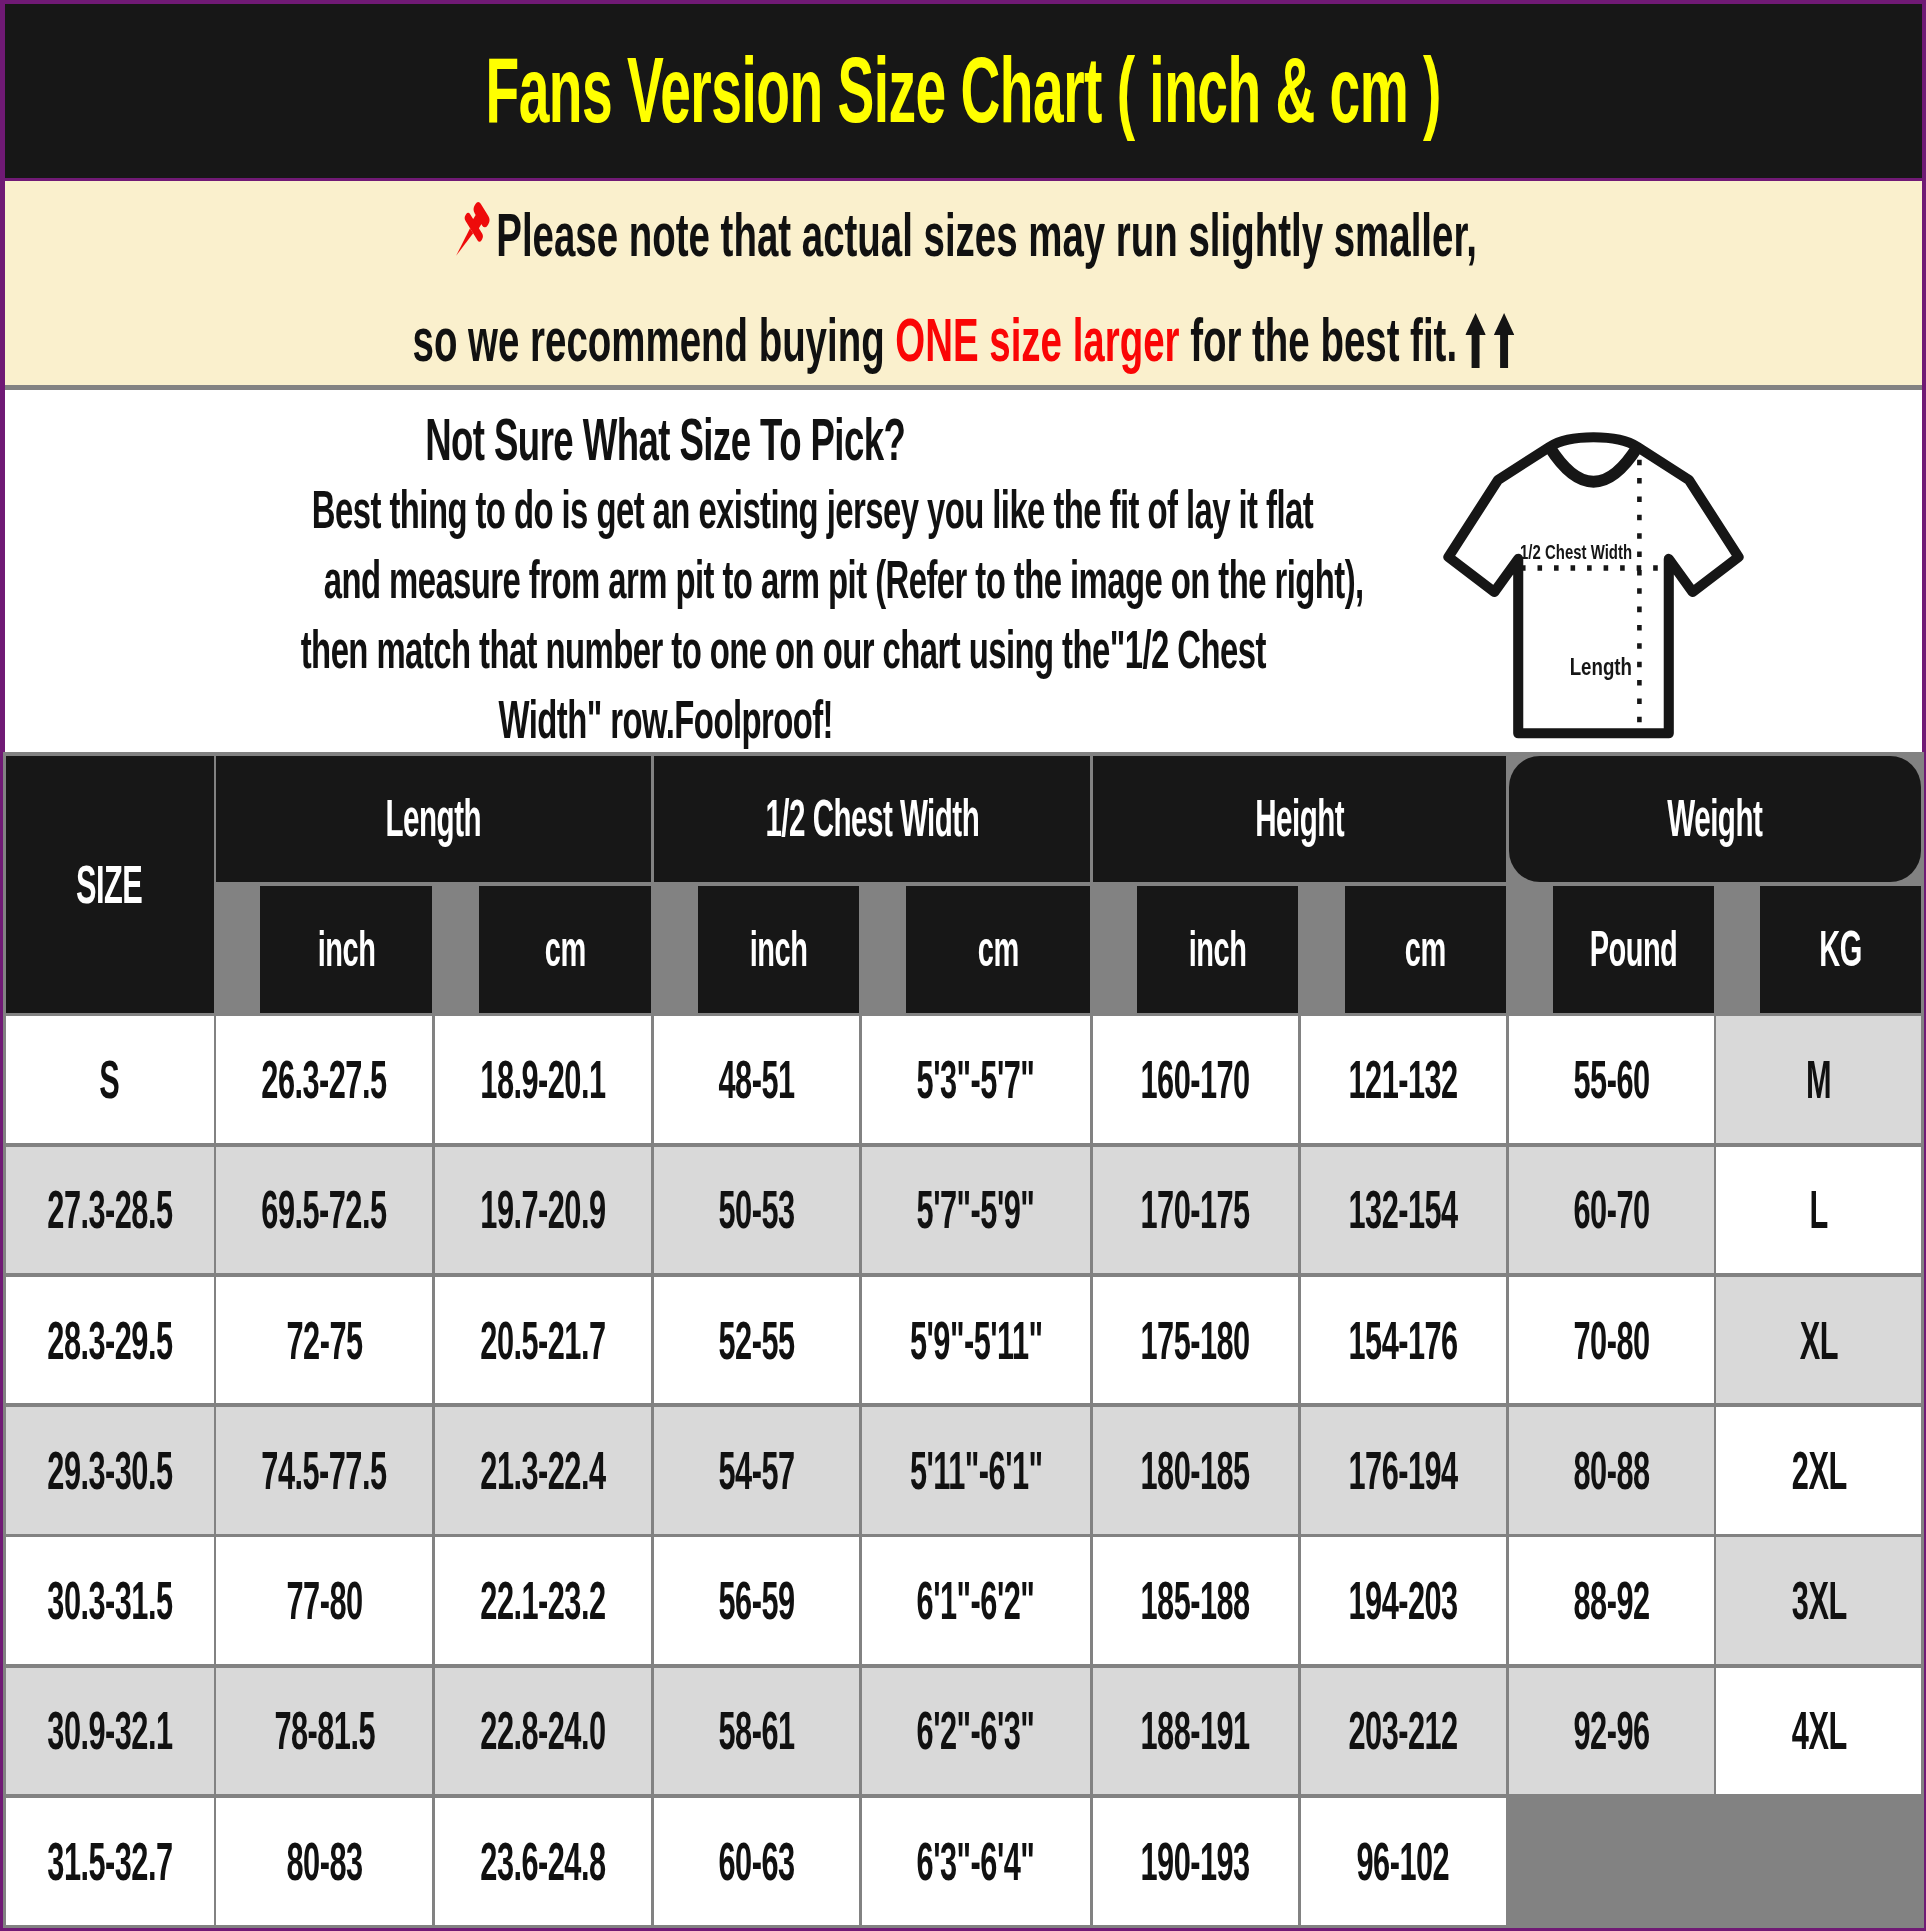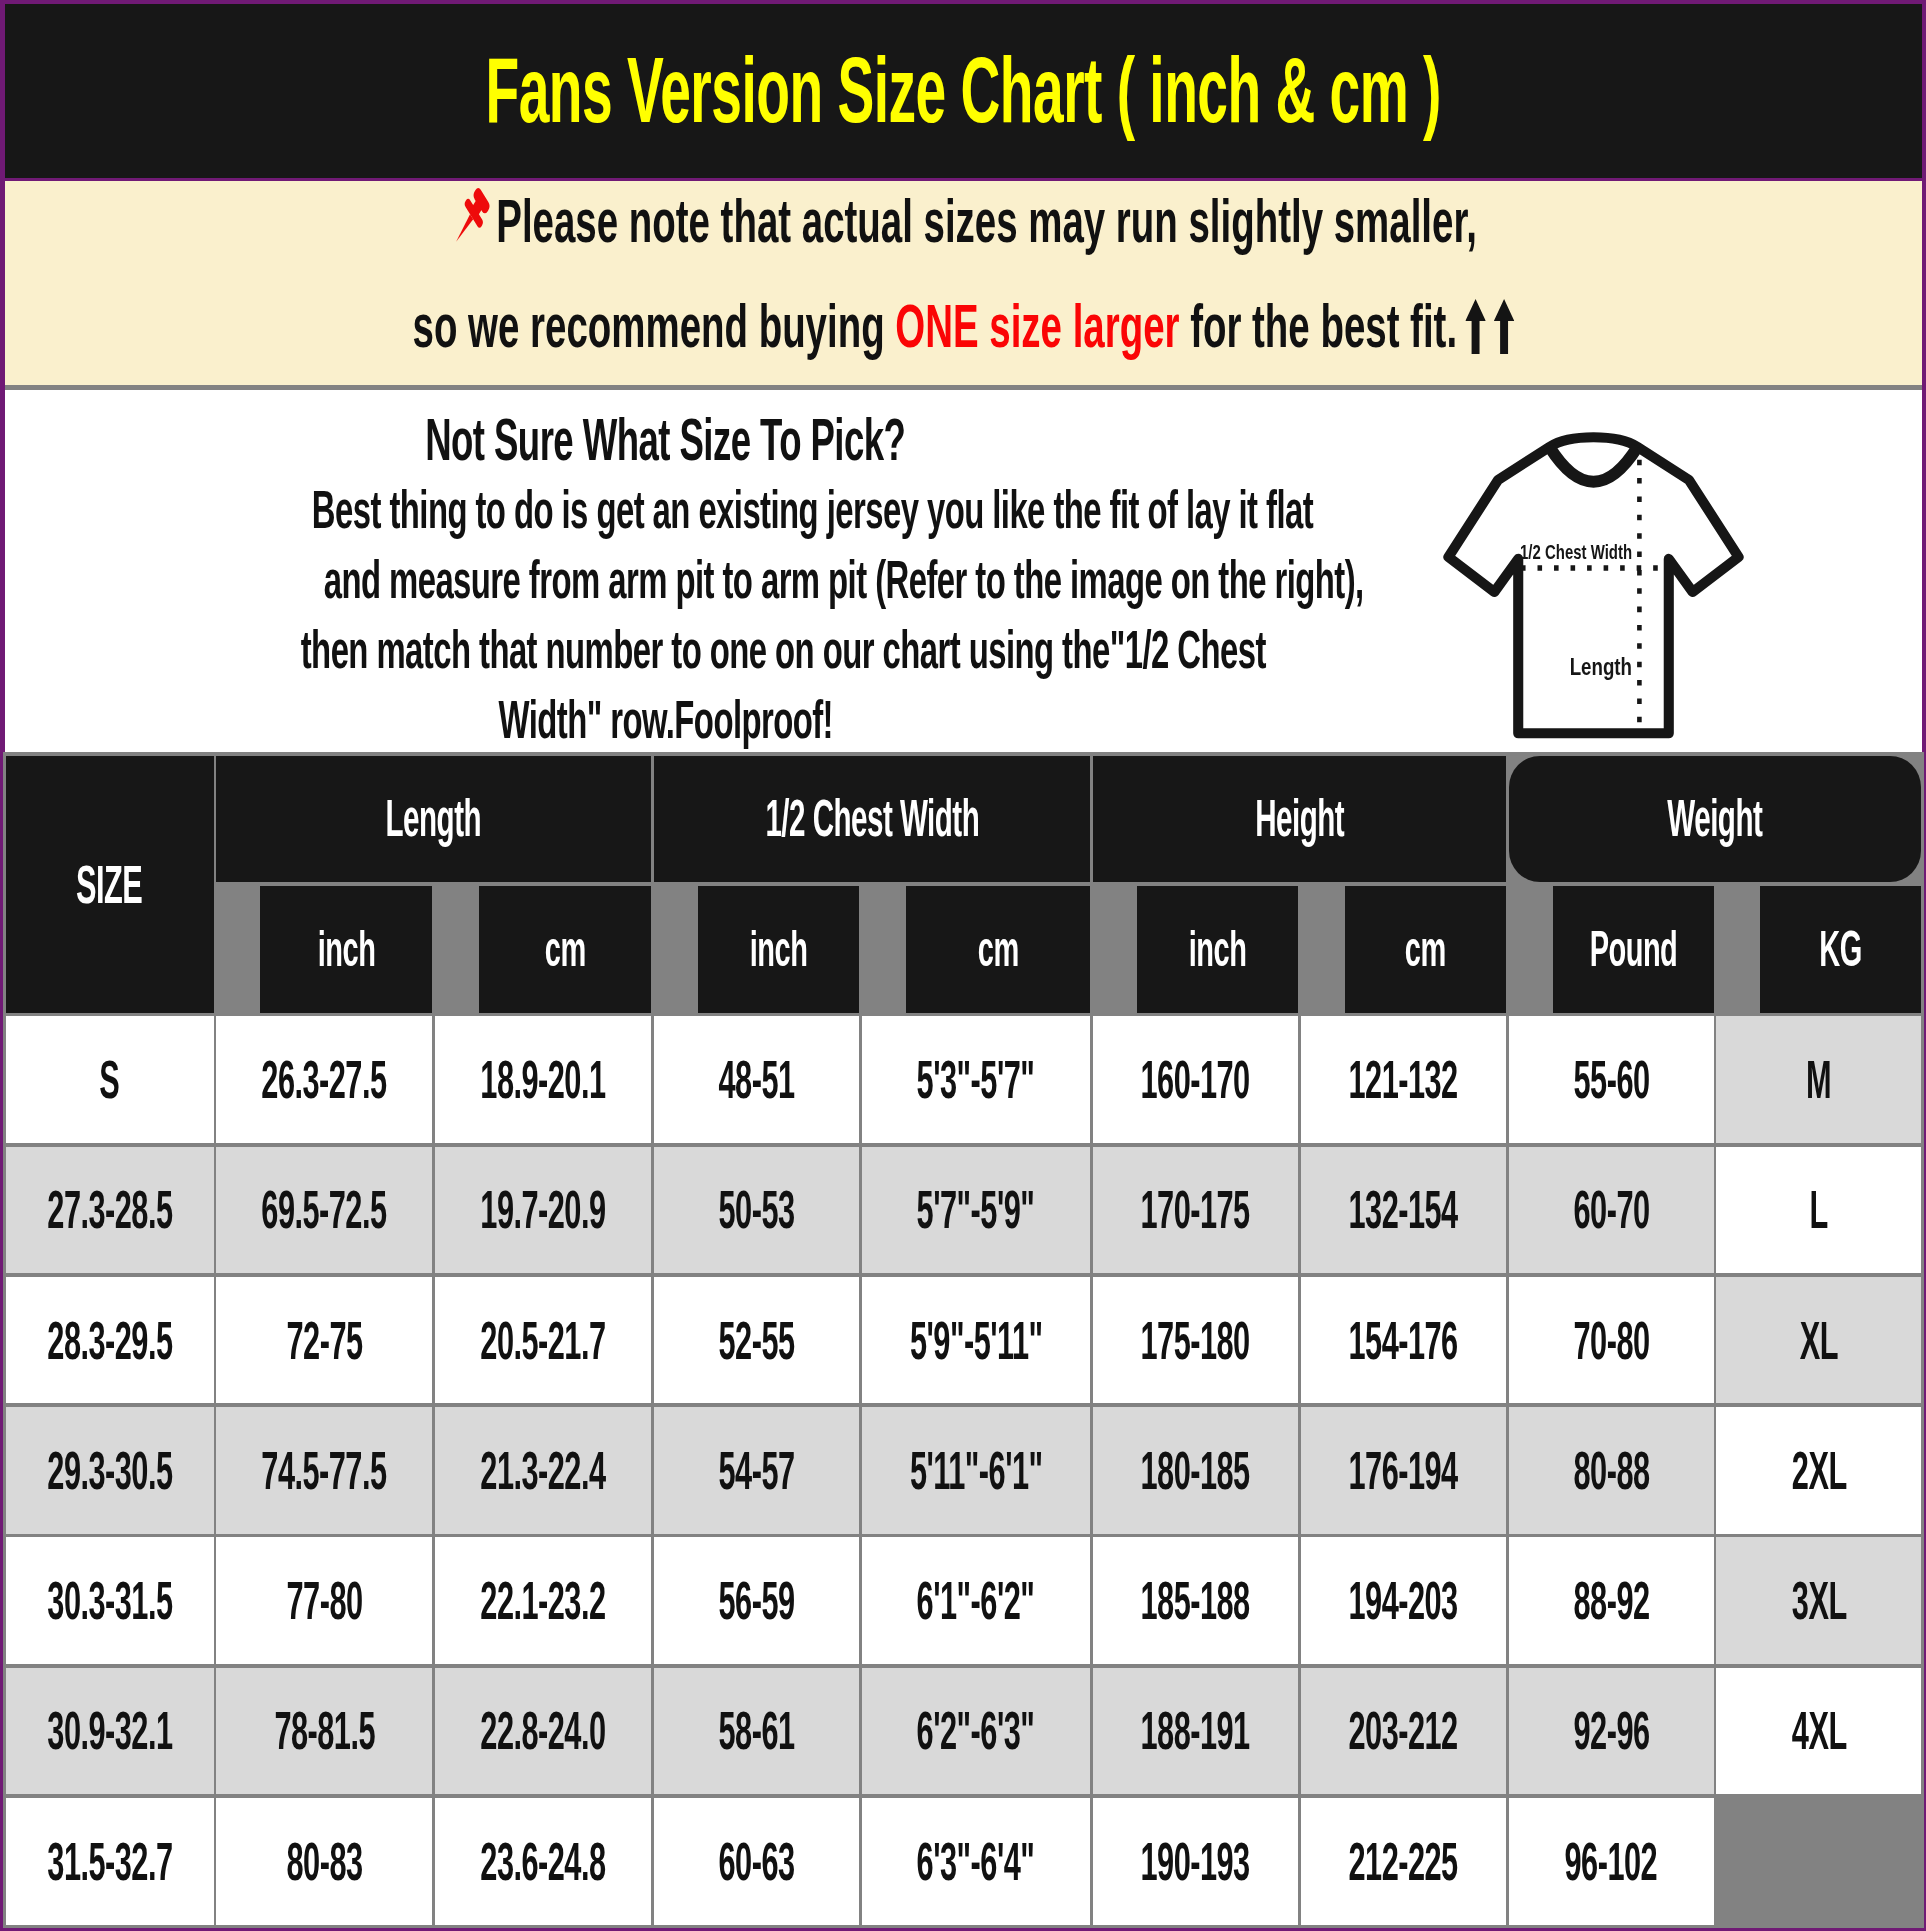--- a/index.html
+++ b/index.html
@@ -15,21 +15,21 @@
   .title-bar{
     position:absolute;left:4.6px;right:4.6px;top:3.7px;height:174px;
     background:var(--c_bar,#171717);display:flex;align-items:center;justify-content:center;
   }
   .title-bar .t{--cx:.60;font-size:92px;color:var(--c_yellow,#ffff00);letter-spacing:-0.9px;}
 
   
   .notice{
     position:absolute;left:4.6px;right:4.6px;top:181px;height:204px;
     background:var(--c_cream,#faf0cd);border-bottom:5.5px solid var(--c_border,#828282);
-    display:flex;flex-direction:column;align-items:center;justify-content:flex-start;gap:35px;
+    display:flex;flex-direction:column;align-items:center;justify-content:center;gap:35px;
   }
   .notice-line{font-size:62px;line-height:1;display:flex;justify-content:center;align-items:center;}
   .notice-line .hl{color:var(--c_red,#fa0505);}
   .pin-svg{width:72px;height:79px;margin-right:1.8px;flex:none;}
   .arrow-svg{width:33px;height:55px;margin-left:13px;flex:none;}
 
   
   .guide{position:absolute;left:4.6px;right:4.6px;top:390px;height:362px;background:#ffffff;}
   .guide-text{position:absolute;left:0;top:14.7px;width:1322px;text-align:center;}
   .guide-text .row{line-height:70px;font-size:53px;}
@@ -334,21 +334,18 @@
     <div class="cell">
         <span class="cond">60-63</span>
       </div>
     <div class="cell">
         <span class="cond">6'3"-6'4"</span>
       </div>
     <div class="cell">
         <span class="cond">190-193</span>
       </div>
     <div class="cell">
-        <span class="cond">212-225</span>
-      </div>
-    <div class="cell">
         <span class="cond">96-102</span>
       </div>
   </div>
 
 </div>
 
 
 </body></html>

